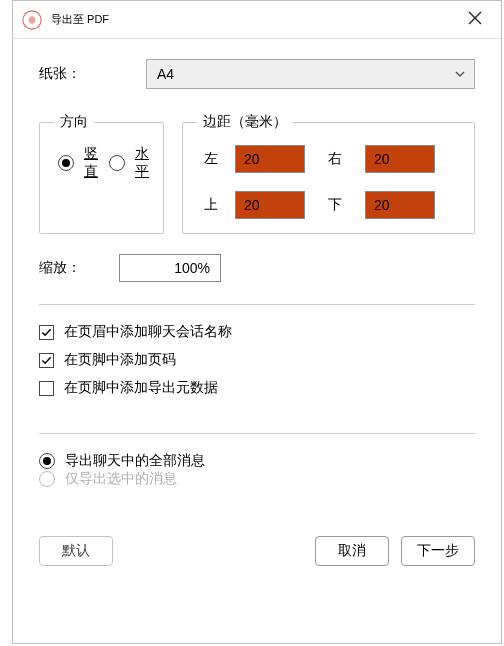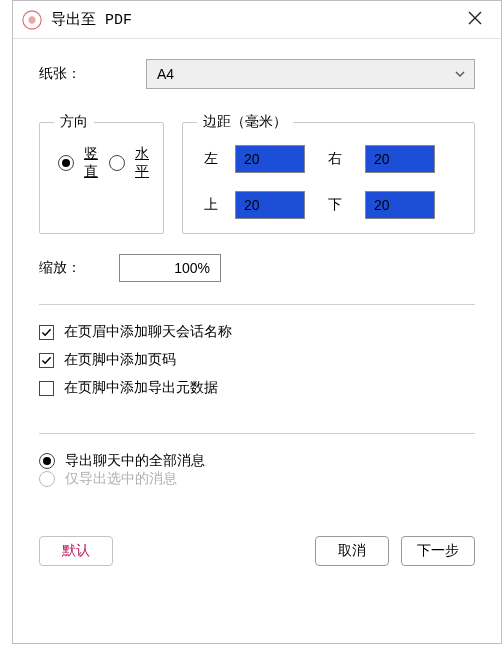--- a/index.html
+++ b/index.html
@@ -27,22 +27,21 @@
     border-bottom: 1px solid #e3e3e3;
   }
   .titlebar .icon {
     width: 22px; height: 22px;
     margin-left: 2px;
     margin-right: 8px;
     display: flex; align-items: center; justify-content: center;
   }
   .titlebar .title {
     flex: 1;
-    font-size: 15px;
-    font-family: Liberation Mono, monospace;
+    font-size: 11px;
   }
   .close-btn {
     width: 40px; height: 38px;
     display: flex; align-items: center; justify-content: center;
     cursor: pointer;
   }
   .close-btn svg { width: 14px; height: 14px; }
 
   .body {
     padding: 20px 26px 18px 26px;
@@ -109,21 +108,21 @@
     column-gap: 10px;
     align-items: center;
   }
   .margin-grid .mlbl { text-align: center; }
   .num-input {
     height: 28px; width: 70px;
     border: 1px solid #888;
     padding: 0 8px;
     font-size: 14px;
     font-family: inherit;
-    background: #1d4ed8;
+    background: #c2410c;
   }
 
   .row-zoom {
     display: flex; align-items: center;
     margin-bottom: 22px;
   }
   .row-zoom .lbl { width: 80px; }
   .zoom-input {
     width: 102px; height: 28px;
     border: 1px solid #888;
@@ -157,21 +156,21 @@
   }
   .btn {
     height: 30px; min-width: 74px;
     border: 1px solid #9a9a9a;
     border-radius: 4px;
     background: #fff;
     display: flex; align-items: center; justify-content: center;
     padding: 0 14px;
     cursor: pointer;
   }
-  .btn.muted { color: #be185d; border-color:#c2c2c2;}
+  .btn.muted { color: #404040; border-color:#c2c2c2;}
   .btn-row .spacer { flex: 1; }
   .btn + .btn { margin-left: 12px; }
 
   
   .bgbits { position:absolute; inset:0; pointer-events:none; color:#999; font-size:13px;}
   .bgbits .b1{position:absolute; left:0px; top:150px;}
   .bgbits .b2{position:absolute; left:0px; top:174px; font-size:10px; color:#bbb;}
 </style>
 </head>
 <body>

